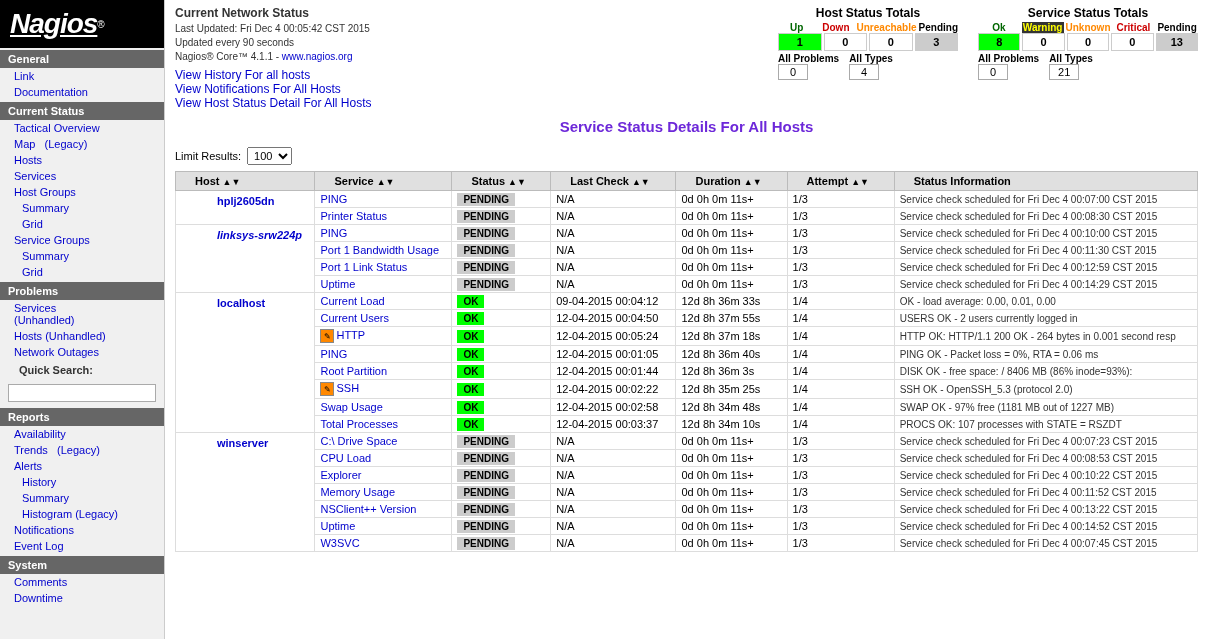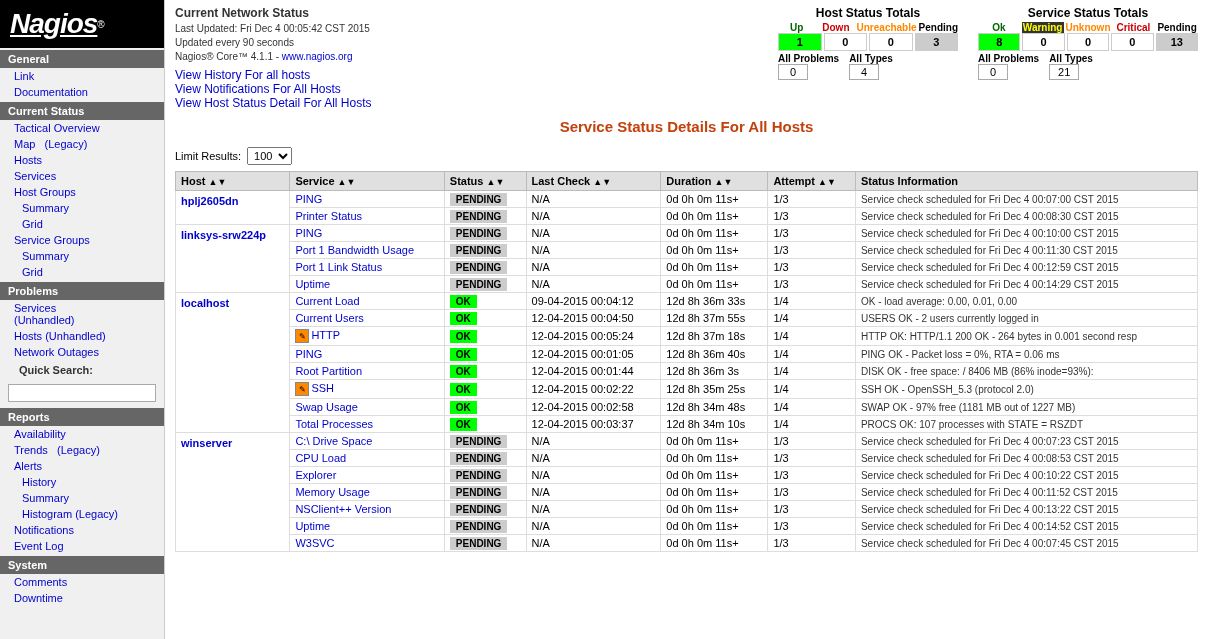--- a/index.html
+++ b/index.html
@@ -111,21 +111,21 @@
       border: 1px solid #aaa;
       padding: 1px 4px;
       font-size: 11px;
     }
 
     
     .page-title {
       font-size: 15px;
       font-weight: bold;
       text-align: center;
-      color: #c2410c;
+      color: #6d28d9;
       margin: 8px 0 6px;
     }
     .limit-row {
       display: flex;
       align-items: center;
       gap: 6px;
       margin-bottom: 6px;
       font-size: 11px;
       margin-top: 12px;
     }
@@ -136,33 +136,33 @@
 
     
     table.main-table {
       width: 100%;
       border-collapse: collapse;
       font-size: 11px;
     }
     table.main-table th {
       background: #e0e0e0;
       border: 1px solid #bbb;
-      padding: 3px 5px;
+      padding: 3px 19px;
       text-align: left;
       font-weight: bold;
       white-space: nowrap;
     }
     table.main-table td {
       border: 1px solid #ddd;
       padding: 2px 5px;
       vertical-align: middle;
       white-space: nowrap;
     }
     .sort-arrows { font-size: 9px; }
-    .host-link { color: #00c; text-decoration: none; font-weight: bold; }
+    .host-link { color: #00c; text-decoration: none; font-weight: bold; margin-left: 36px; }
     .svc-link { color: #00c; text-decoration: none; }
     .status-ok { background: #0f0; color: #000; font-weight: bold; padding: 1px 6px; font-size: 10px; }
     .status-pending { background: #ccc; color: #000; font-weight: bold; padding: 1px 6px; font-size: 10px; }
     .ack-icon {
       display: inline-block;
       width: 14px;
       height: 14px;
       background: #f80;
       border: 1px solid #888;
       font-size: 8px;
@@ -339,21 +339,21 @@
         </tr>
         <tr>
           <td><a href="#" class="svc-link">Printer Status</a></td>
           <td><span class="status-pending">PENDING</span></td>
           <td>N/A</td>
           <td>0d 0h 0m 11s+</td>
           <td>1/3</td>
           <td class="status-info">Service check scheduled for Fri Dec 4 00:08:30 CST 2015</td>
         </tr>
         <tr>
-          <td rowspan="4" style="vertical-align: top; padding-top: 4px;"><a href="#" class="host-link">linksys-srw224p</a></td>
+          <td rowspan="4" style="vertical-align: top; padding-top: 4px; font-style: italic;"><a href="#" class="host-link">linksys-srw224p</a></td>
           <td><a href="#" class="svc-link">PING</a></td>
           <td><span class="status-pending">PENDING</span></td>
           <td>N/A</td>
           <td>0d 0h 0m 11s+</td>
           <td>1/3</td>
           <td class="status-info">Service check scheduled for Fri Dec 4 00:10:00 CST 2015</td>
         </tr>
         <tr>
           <td><a href="#" class="svc-link">Port 1 Bandwidth Usage</a></td>
           <td><span class="status-pending">PENDING</span></td>

